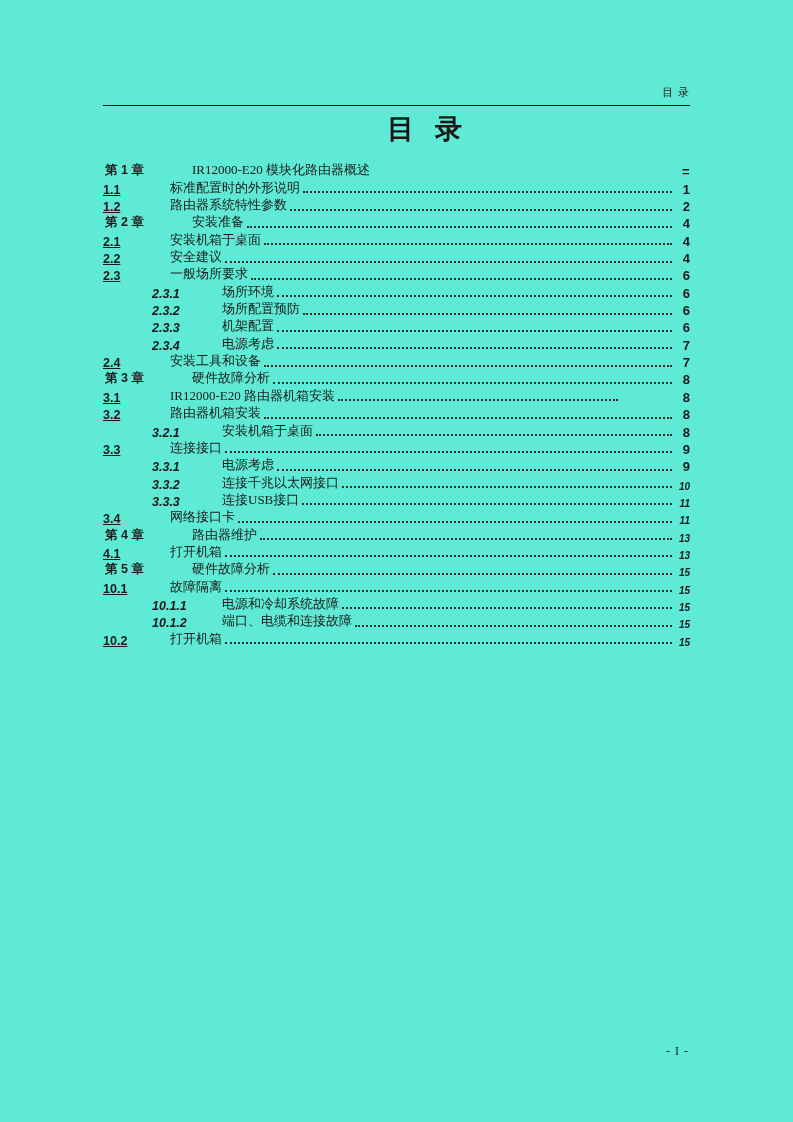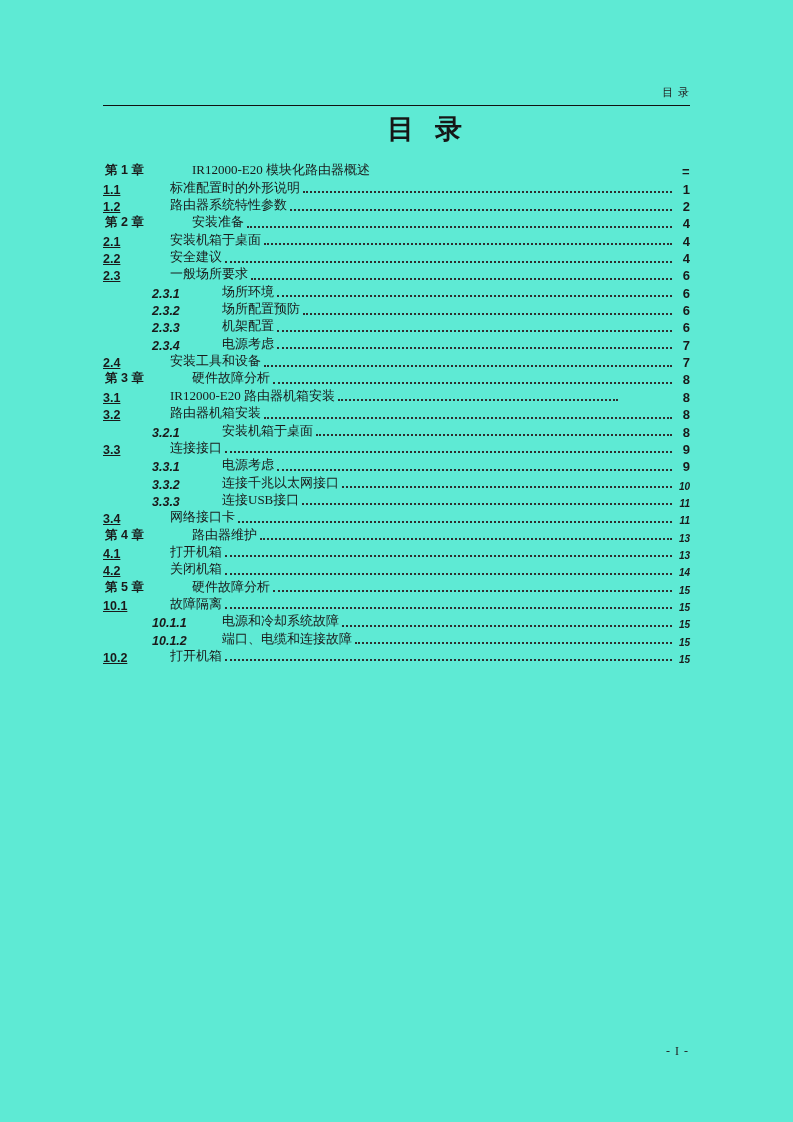--- a/index.html
+++ b/index.html
@@ -263,26 +263,20 @@
     <span class="pg small">13</span>
   </div>
 
   <div class="toc-row lvl2">
     <span class="num">4.1</span>
     <span class="title">打开机箱</span>
     <span class="leader"></span>
     <span class="pg small">13</span>
   </div>
 
-  <div class="toc-row lvl2">
-    <span class="num">4.2</span>
-    <span class="title">关闭机箱</span>
-    <span class="leader"></span>
-    <span class="pg small">14</span>
-  </div>
 
   <div class="toc-row lvl1">
     <span class="num">第 5 章</span>
     <span class="title">硬件故障分析</span>
     <span class="leader"></span>
     <span class="pg small">15</span>
   </div>
 
   <div class="toc-row lvl2">
     <span class="num">10.1</span>

